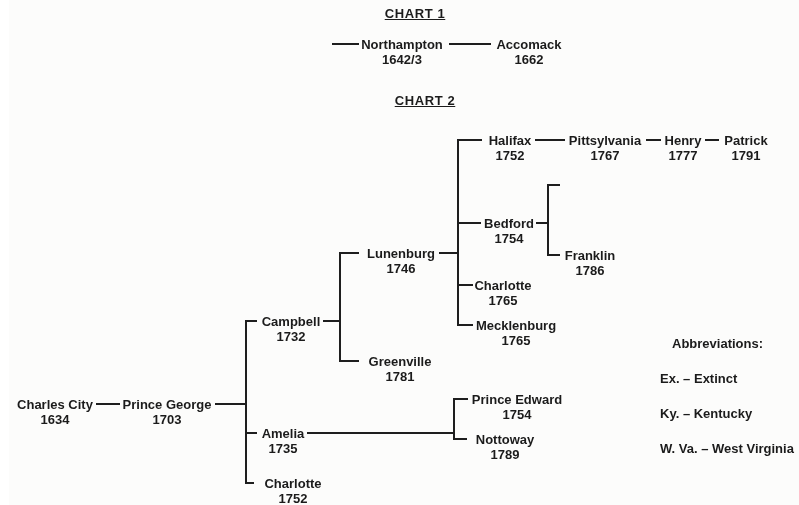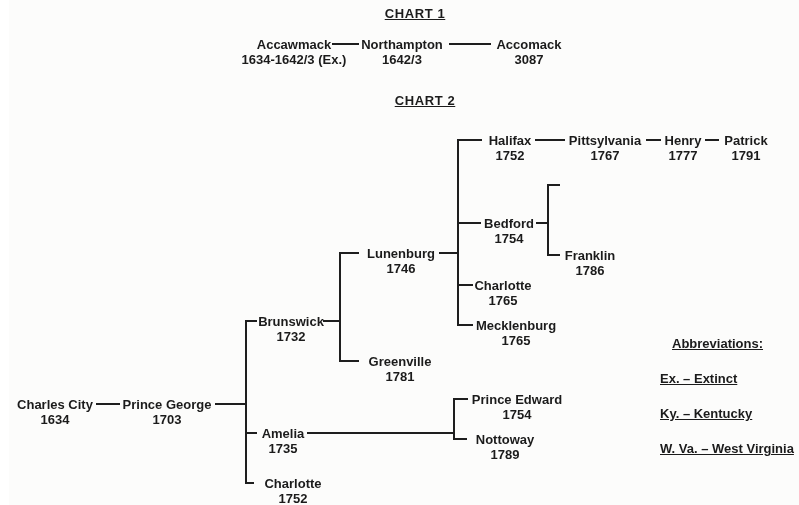--- a/index.html
+++ b/index.html
@@ -5,57 +5,53 @@
   html,body{margin:0;padding:0;background:#ffffff;}
   #page{
     position:relative;width:799px;height:505px;background:#fcfcfb;
     font-family:"Liberation Sans","DejaVu Sans",sans-serif;
     font-weight:700;font-size:13px;color:#1b1b1b;overflow:hidden;margin-left:9px;
   }
   .chart-title{position:absolute;text-align:center;text-decoration:underline;letter-spacing:.6px;white-space:nowrap;}
   .node{position:absolute;text-align:center;line-height:15px;white-space:nowrap;}
   .hl{position:absolute;height:2px;background:#1e1e1e;}
   .vl{position:absolute;width:2px;background:#1e1e1e;}
-  .legend-line{position:absolute;line-height:15px;white-space:nowrap;text-decoration:underline;}
+  .legend-line{position:absolute;line-height:15px;white-space:nowrap;}
 </style>
 </head>
 <body>
 
 <div id="page">
 
   <div class="chart-title" style="left:366px;top:6px;width:80px">CHART 1</div>
 
-  <div class="node" style="left:210px;top:37px;width:150px">
-    <div>Accawmack</div>
-    <div>1634-1642/3 (Ex.)</div>
-  </div>
   <div class="node" style="left:343px;top:37px;width:100px">
     <div>Northampton</div>
     <div>1642/3</div>
   </div>
   <div class="node" style="left:470px;top:37px;width:100px">
     <div>Accomack</div>
-    <div>3087</div>
+    <div>1662</div>
   </div>
 
   <div class="hl" style="top:43px;left:323px;width:27px"></div>
   <div class="hl" style="top:43px;left:440px;width:42px"></div>
 
   <div class="chart-title" style="left:376px;top:93px;width:80px">CHART 2</div>
 
   <div class="node" style="left:0px;top:397px;width:92px">
     <div>Charles City</div>
     <div>1634</div>
   </div>
   <div class="node" style="left:110px;top:397px;width:96px">
     <div>Prince George</div>
     <div>1703</div>
   </div>
   <div class="node" style="left:243px;top:314px;width:78px">
-    <div>Brunswick</div>
+    <div>Campbell</div>
     <div>1732</div>
   </div>
   <div class="node" style="left:350px;top:246px;width:84px">
     <div>Lunenburg</div>
     <div>1746</div>
   </div>
   <div class="node" style="left:350px;top:354px;width:82px">
     <div>Greenville</div>
     <div>1781</div>
   </div>

